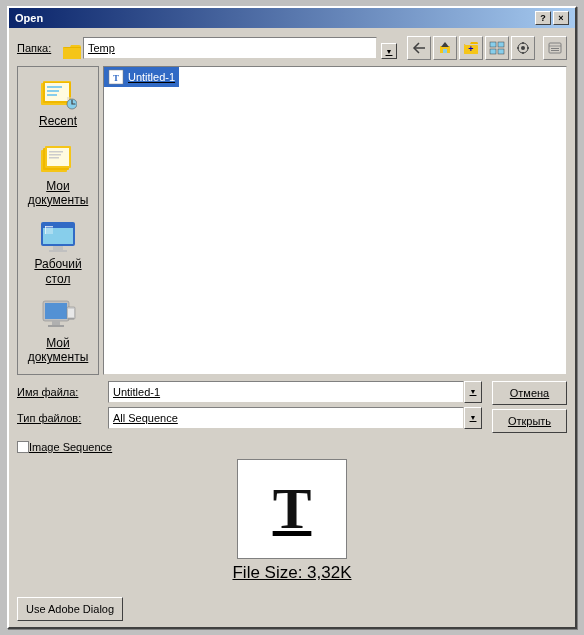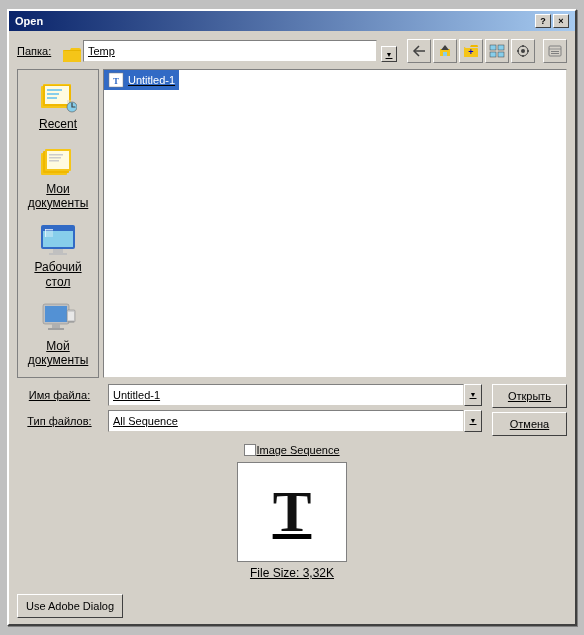--- a/index.html
+++ b/index.html
@@ -207,21 +207,21 @@
       flex-direction: column;
       gap: 4px;
     }
     .field-row {
       display: flex;
       align-items: center;
       gap: 6px;
     }
     .field-label {
       width: 85px;
-      text-align: center;
+      text-align: left;
       font-size: 11px;
     }
     .field-combo {
       flex: 1;
       height: 22px;
       display: flex;
       align-items: center;
     }
     .field-input {
       flex: 1;
@@ -262,21 +262,21 @@
       font-size: 11px;
       cursor: pointer;
       display: flex;
       align-items: center;
       justify-content: center;
     }
     
     .checkbox-row {
       display: flex;
       align-items: center;
-      justify-content: center;
+      justify-content: flex-start;
       gap: 0;
       margin-top: 2px;
     }
     .checkbox {
       width: 12px;
       height: 12px;
       background: white;
       border: 1px solid #808080;
       cursor: pointer;
     }
@@ -297,21 +297,21 @@
       justify-content: center;
     }
     .preview-letter {
       font-size: 58px;
       font-weight: 900;
       color: #111;
       font-family: Times New Roman, serif;
       line-height: 1;
     }
     .file-size-text {
-      font-size: 12px;
+      font-size: 17px;
     }
     
     .bottom-bar {
       padding: 6px 8px;
       display: flex;
       align-items: center;
     }
     .use-adobe-btn {
       height: 24px;
       padding: 0 8px;
@@ -511,22 +511,22 @@
         <div class="field-row">
           <span class="field-label">Тип файлов:</span>
           <div class="field-combo">
             <div class="field-input" style="height:22px; border:1px solid #808080; border-right-color:#d4d0c8; border-bottom-color:#d4d0c8; font-size:11px; flex:1; padding:2px 4px; display:flex; align-items:center; background:white;">All Sequence</div>
             <div class="field-dropdown-btn">▼</div>
           </div>
         </div>
       </div>
 
       <div class="action-buttons">
+        <button class="action-btn">Отмена</button>
         <button class="action-btn">Открыть</button>
-        <button class="action-btn">Отмена</button>
       </div>
     </div>
 
     <div class="checkbox-row">
       <div class="checkbox"></div>
       <span>Image Sequence</span>
     </div>
 
     <div class="preview-area">
       <div class="preview-box">

